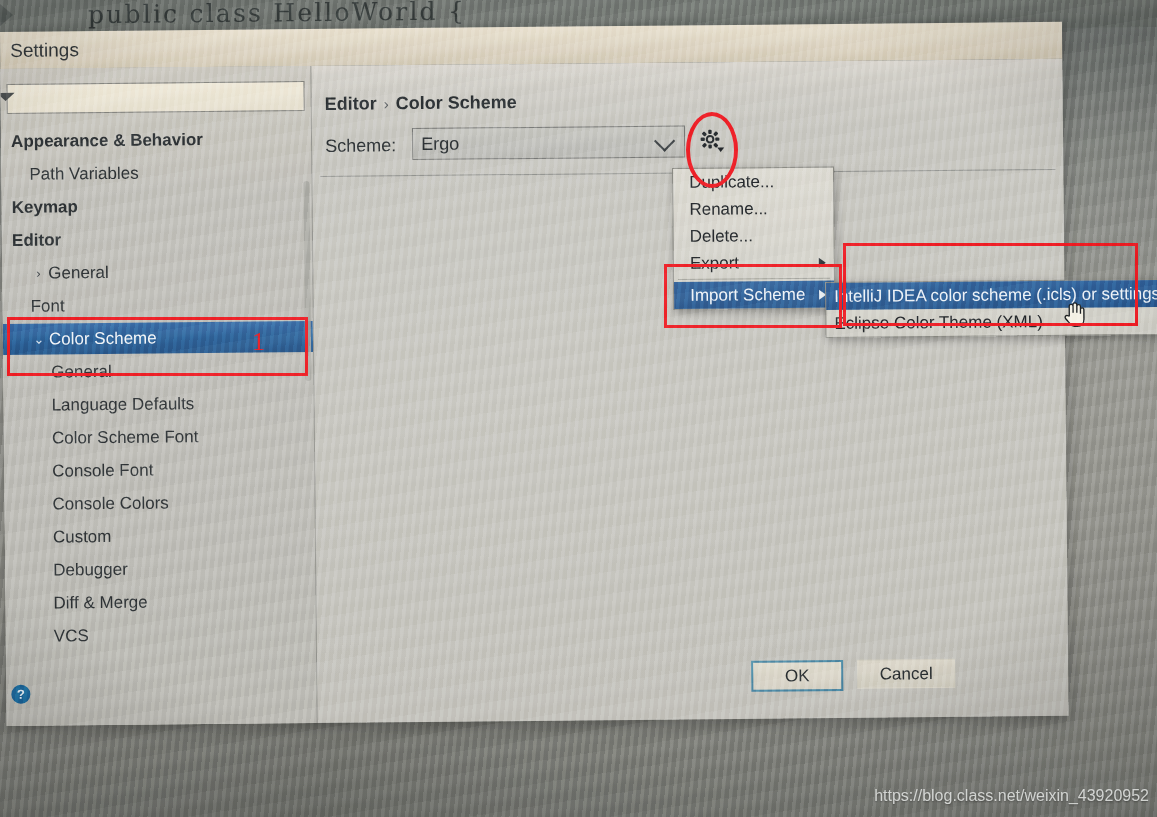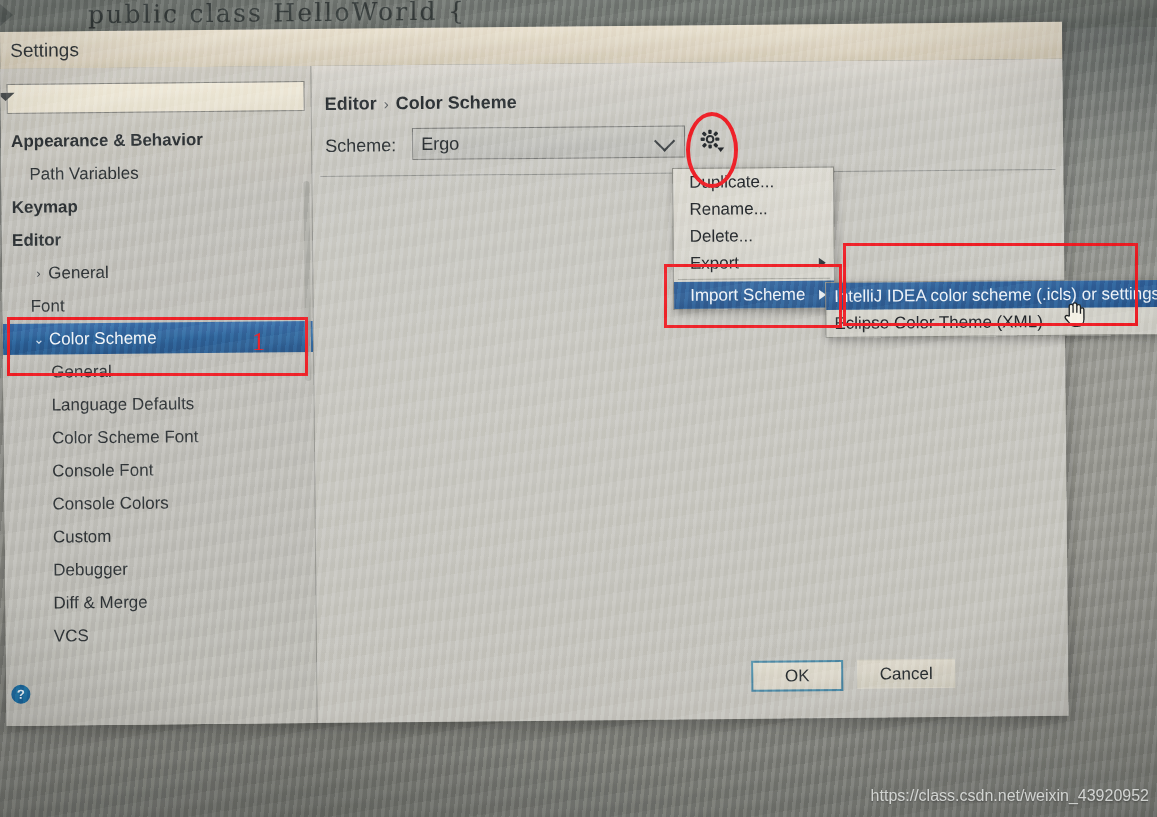--- a/index.html
+++ b/index.html
@@ -408,13 +408,13 @@
 <div class="anno-box" id="anno-sidebar"></div>
 <div class="anno-box" id="anno-import"></div>
 <div class="anno-box" id="anno-sub"></div>
 <div id="anno-gear"></div>
 <div id="anno-one">1</div>
 
 <div class="moire"></div>
 <div class="moire2"></div>
 <div class="vig"></div>
 
-<div id="watermark">https://class.csdn.net/weixin_43920952</div>
+<div id="watermark">https://blog.class.net/weixin_43920952</div>
 
 </body></html>

